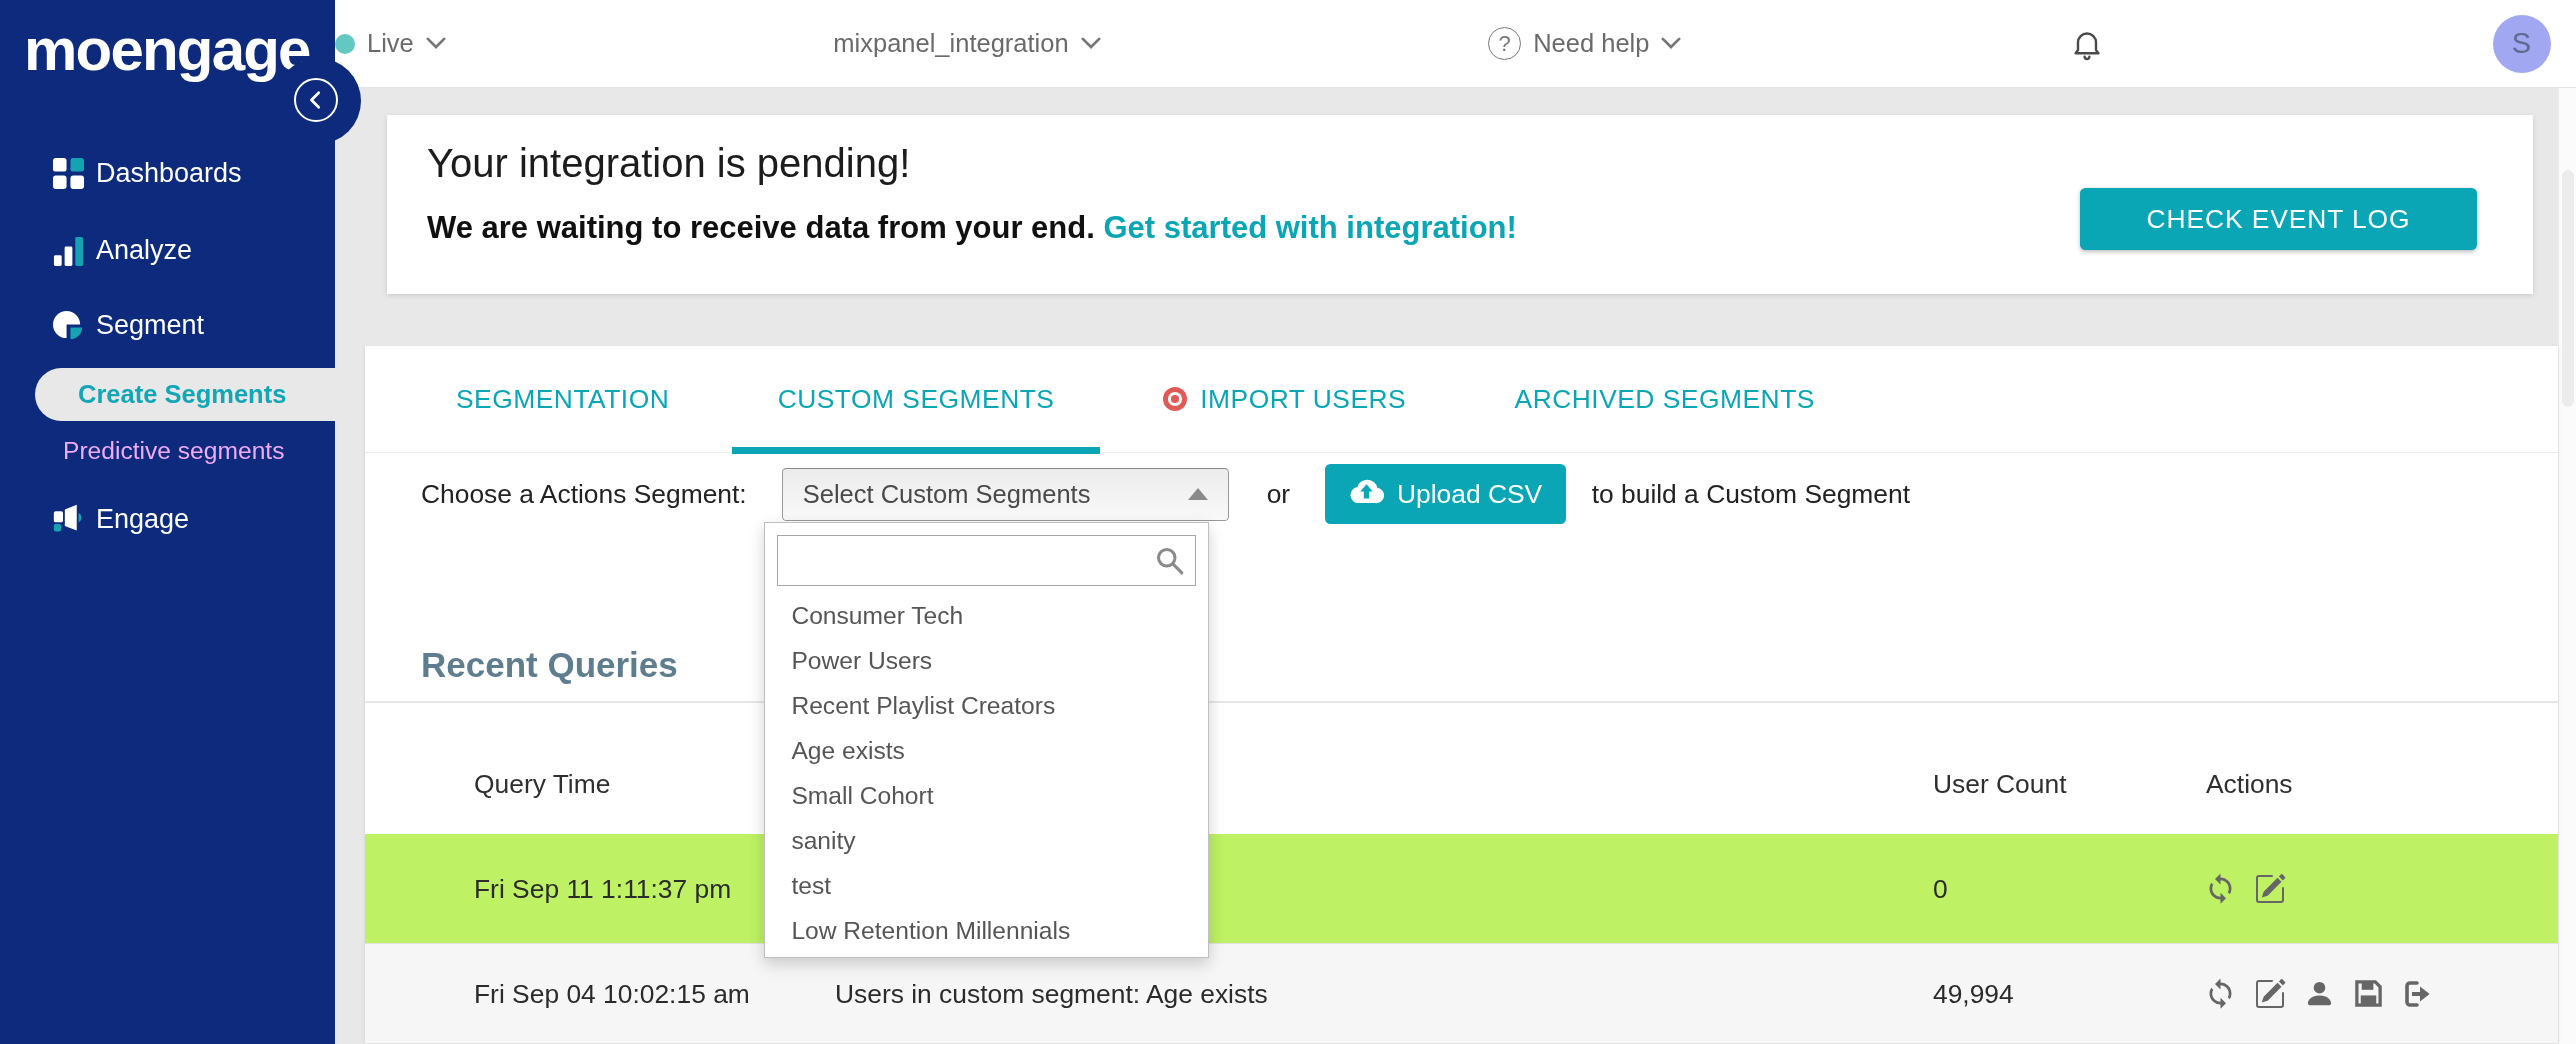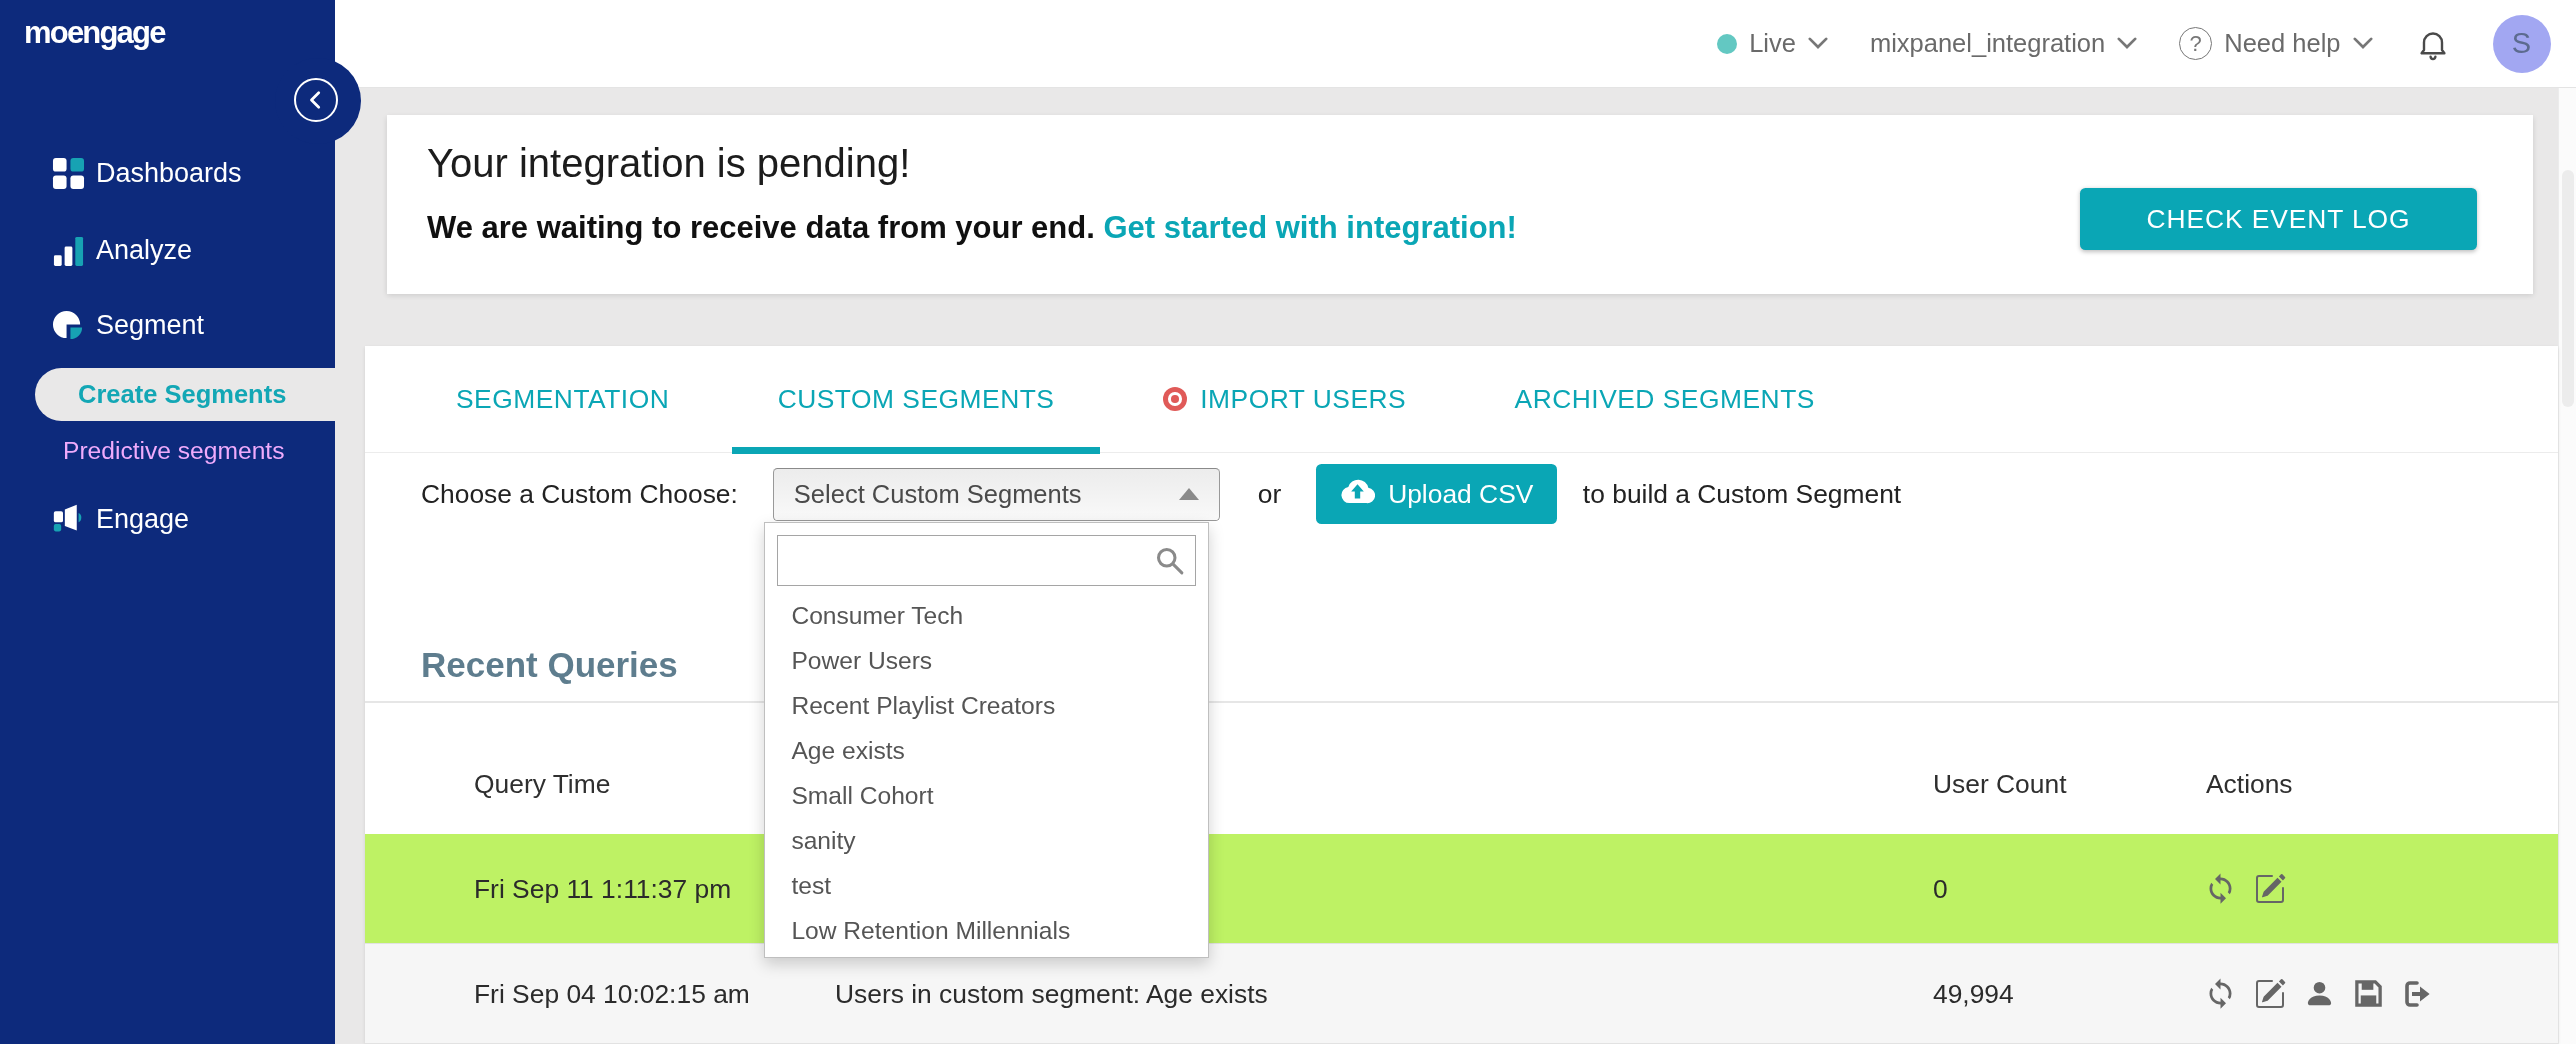--- a/index.html
+++ b/index.html
@@ -1,37 +1,37 @@
 <!DOCTYPE html>
 <html style="font-size:14.6px"><head>
 <meta charset="utf-8">
 <style>
   * { margin:0; padding:0; box-sizing:border-box; }
   html,body { width:2576px; height:1045px; font-family:"Liberation Sans", sans-serif; background:#fff; }
   .stage { position:relative; width:2576px; height:1045px; background:#e9e8e8; overflow:hidden; }
 
   
   .topbar { position:absolute; left:335px; top:0; width:2241px; height:88px; background:#fff;
-            border-bottom:1.8px solid #e4e4e4; display:flex; align-items:center; justify-content:flex-end;
+            border-bottom:1.8px solid #e4e4e4; display:flex; align-items:center; justify-content:space-between;
             gap:42px; padding-right:25.5px; color:#6a6a6a; font-size:25.5px; }
   .hgroup { display:flex; align-items:center; gap:12px; cursor:pointer; }
   .dot { width:20px; height:20px; border-radius:50%; background:#63c8c2; }
   .chev svg { display:block; }
   .qmark { width:33px; height:33px; border:1.8px solid #777; border-radius:50%; display:flex; align-items:center; justify-content:center; font-size:22px; color:#777; }
   .bell { color:#4a4a4a; display:flex; }
   .avatar { width:58px; height:58px; border-radius:50%; background:#a2a7f2; color:#5c6b8f;
             display:flex; align-items:center; justify-content:center; font-size:29px; }
 
   
   .scroll-strip { position:absolute; right:0; top:88px; width:18px; height:957px; background:#fbfbfb; border-left:0.9px solid #ececec; }
   .scroll-thumb { position:absolute; left:2.7px; top:82px; width:12px; height:237px; background:#ececec; border-radius:6.4px; }
 
   
   .sidebar { position:absolute; left:0; top:0; width:335px; height:1045px; background:#0d2a7c; }
-  .logo { position:absolute; left:24px; top:14.6px; font-size:31px; font-weight:800; color:#fff; letter-spacing:-1.8px; }
+  .logo { position:absolute; left:24px; top:14.6px; font-size:60px; font-weight:800; color:#fff; letter-spacing:-1.8px; }
   .collapse-bump { position:absolute; left:275px; top:58px; width:86px; height:86px; background:#0d2a7c; border-radius:50%; }
   .collapse-btn { position:absolute; left:294px; top:78px; width:44px; height:44px; border:2.7px solid #fff; border-radius:50%;
                   color:#fff; display:flex; align-items:center; justify-content:center; font-size:25.5px; cursor:pointer; }
   .nav-item { position:absolute; left:16px; width:335px; height:58px; display:flex; align-items:center; color:#fff; font-size:27px; cursor:pointer; }
   .nav-item .ico { margin-left:36px; width:33px; display:flex; }
   .nav-item .lbl { margin-left:11px; }
   .pill { position:absolute; left:35px; top:368px; width:301px; height:53px; background:#e9e8e8;
           border-radius:26.4px 0 0 26.4px; display:flex; align-items:center; cursor:pointer; }
   .pill .lbl { margin-left:43px; color:#13a7b5; font-weight:700; font-size:25.5px; }
   .nav-sub { position:absolute; left:63px; top:427px; height:47px; display:flex; align-items:center; color:#f0abfc; font-size:24.6px; cursor:pointer; }
@@ -220,21 +220,21 @@
       <div class="tab">
         <span class="record-dot"></span>
         <span>IMPORT USERS</span>
       </div>
       <div class="tab">
         <span>ARCHIVED SEGMENTS</span>
       </div>
     </div>
 
     <div class="chooser">
-      <span>Choose a Custom Choose:</span>
+      <span>Choose a Actions Segment:</span>
       <div class="select-box">
         <span>Select Custom Segments</span>
         <span class="tri-up"></span>
       </div>
       <span class="or-text">or</span>
       <button class="upload-btn">
         <span>
           <svg width="35" height="27" viewBox="0 0 38 30">
             <path fill="#fff" d="M10 29a9 9 0 0 1-1.2-17.9A11.5 11.5 0 0 1 31 12a8.2 8.2 0 0 1-2 17H10z"></path>
             <path fill="#0aa6b5" d="M19 8l7 8h-4v8h-6v-8h-4z"></path>

